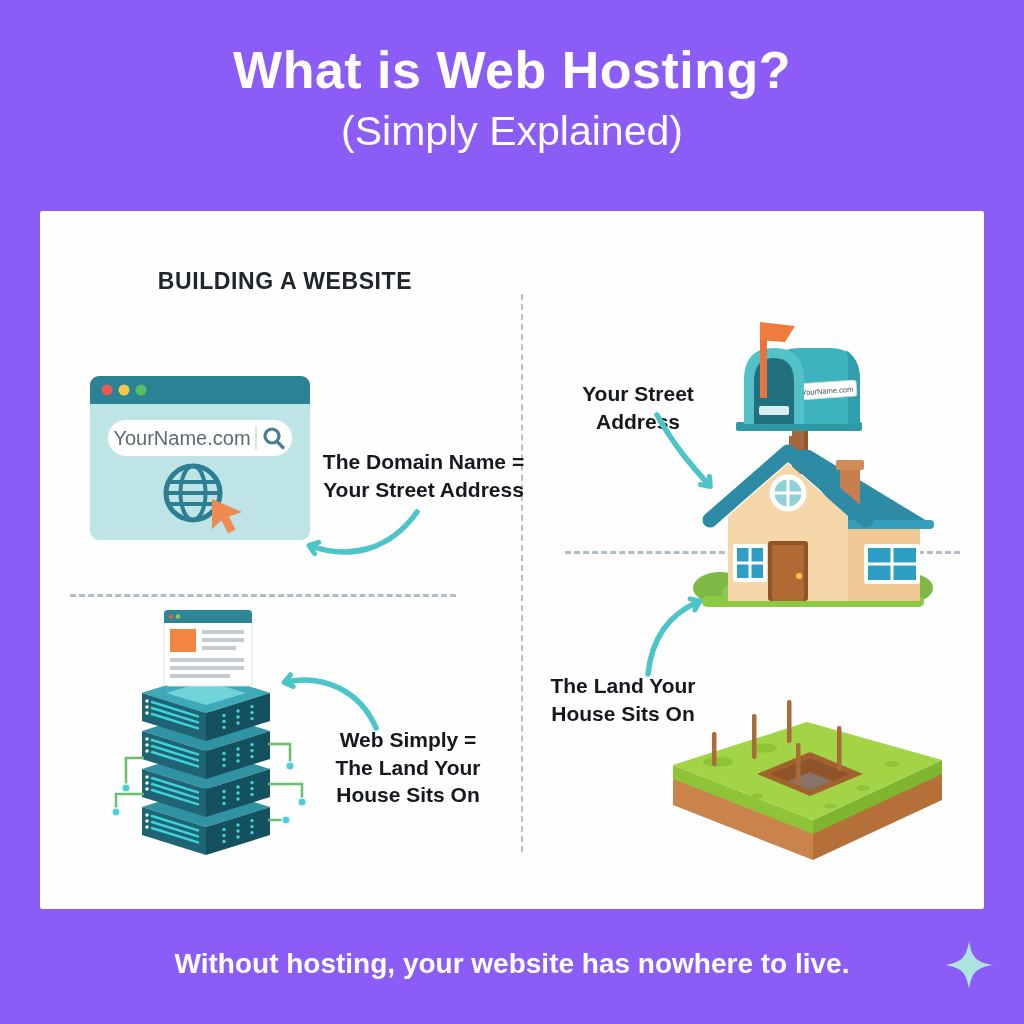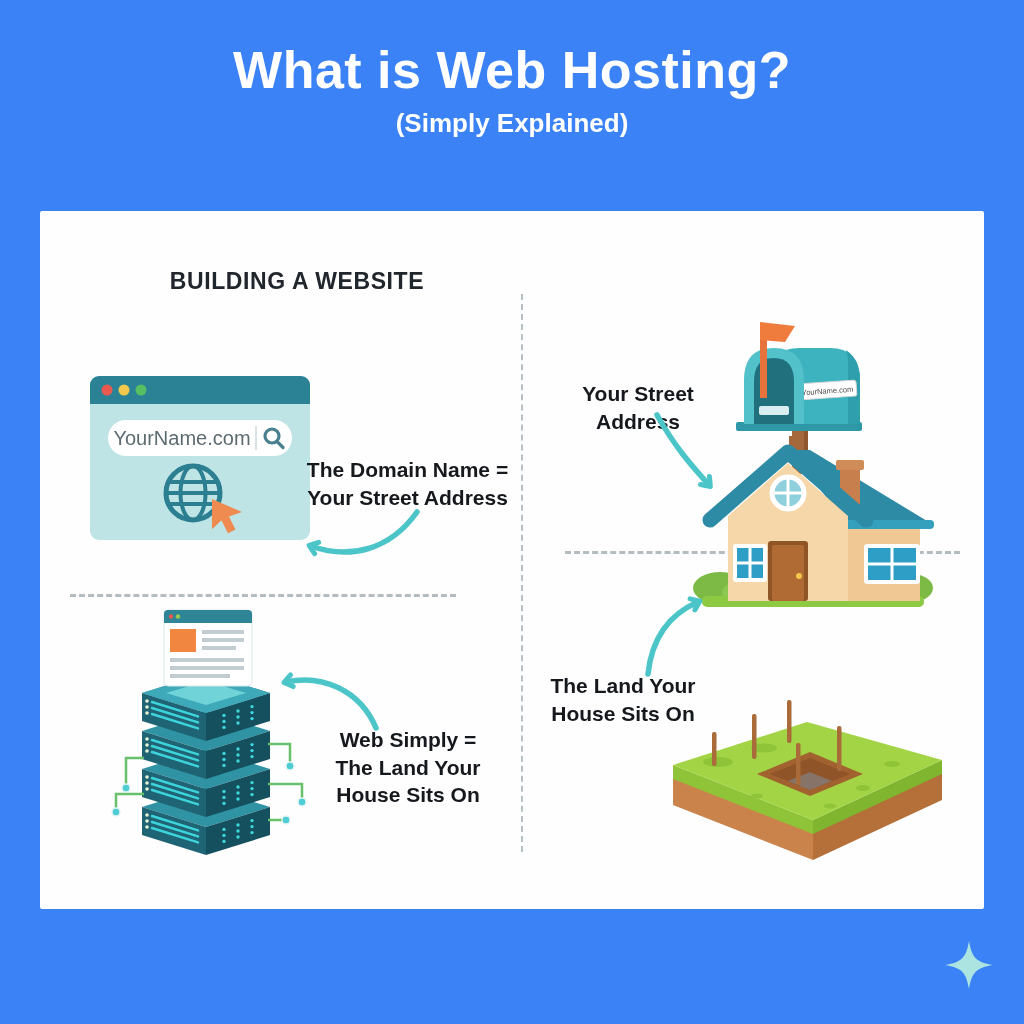--- a/index.html
+++ b/index.html
@@ -1,33 +1,33 @@
 <!DOCTYPE html>
 <html><head>
 <meta charset="utf-8">
 <style>
   html,body{margin:0;padding:0;background:#fff;}
-  .page{position:relative;width:1024px;height:1024px;background:#3b82f6;overflow:hidden;
+  .page{position:relative;width:1024px;height:1024px;background:#8b5cf6;overflow:hidden;
         font-family:"Liberation Sans",sans-serif;}
   .title{position:absolute;top:40px;left:0;width:100%;text-align:center;color:#fff;
          font-size:52px;font-weight:bold;letter-spacing:.5px;}
   .subtitle{position:absolute;top:108px;left:0;width:100%;text-align:center;color:#fff;
-         font-size:26px;font-weight:bold;}
+         font-size:41px;font-weight:normal;}
   .card{position:absolute;left:40px;top:211px;width:944px;height:698px;background:#fefefe;border-radius:2px;}
   .col-heading{position:absolute;font-size:23px;font-weight:bold;color:#20262b;
          letter-spacing:.6px;text-align:center;}
-  #left-heading{left:56px;top:268px;width:482px;}
+  #left-heading{left:44px;top:268px;width:482px;}
   #right-heading{left:522px;top:268px;width:462px;}
   .v-divider{position:absolute;left:521px;top:294px;height:558px;width:0;
          border-left:2px dashed #b7c0c4;}
   .h-divider{position:absolute;height:0;border-top:3px dashed #b3bcc0;}
   #left-divider{left:70px;top:594px;width:386px;}
   #right-divider{left:565px;top:551px;width:395px;}
   .note{position:absolute;font-weight:bold;color:#15181c;font-size:21px;line-height:1.32;text-align:center;}
-  #domain-note{left:300px;top:448px;width:215px;margin-top:8px;}
+  #domain-note{left:316px;top:448px;width:215px;}
   #hosting-note{left:318px;top:726px;width:180px;}
   #street-note{left:538px;top:380px;width:200px;}
   #land-note{left:528px;top:672px;width:190px;}
   .ill{position:absolute;}
   .footer-message{position:absolute;top:948px;left:0;width:100%;text-align:center;color:#fff;
          font-size:28px;font-weight:bold;}
   svg text{font-family:"Liberation Sans",sans-serif;}
 </style>
 </head>
 <body>
@@ -272,17 +272,18 @@
     </g>
     <g fill="#aa6b3a">
       <rect x="52" y="44" width="4.5" height="34" rx="2"></rect>
       <rect x="92" y="26" width="4.5" height="45" rx="2"></rect>
       <rect x="127" y="12" width="4.5" height="43" rx="2"></rect>
       <rect x="136" y="55" width="4.5" height="42" rx="2"></rect>
       <rect x="177" y="38" width="4.5" height="45" rx="2"></rect>
     </g>
   </svg>
 
+  <div class="footer-message">Without hosting, your website has nowhere to live.</div>
   <svg class="ill" style="left:942px;top:938px;" width="54" height="54" viewBox="0 0 54 54">
     <path d="M27,3 C30,20 34,24 51,27 C34,30 30,34 27,51 C24,34 20,30 3,27 C20,24 24,20 27,3 Z" fill="#ace4e1"></path>
   </svg>
 
 </div>
 
 </body></html>

